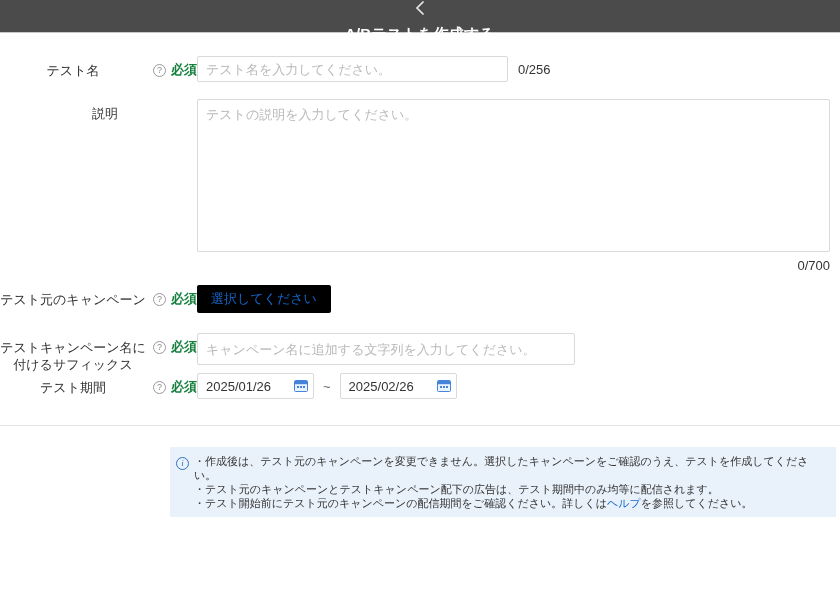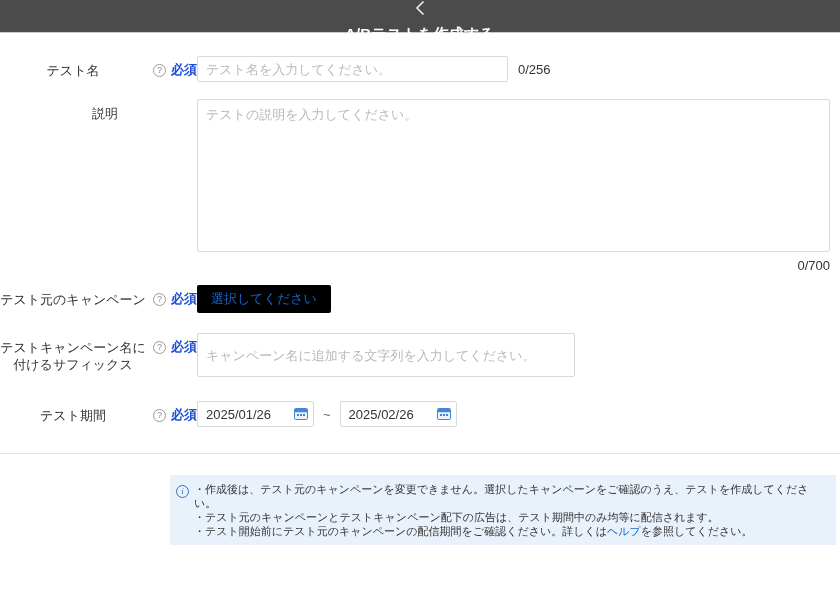--- a/index.html
+++ b/index.html
@@ -50,21 +50,21 @@
     border-radius: 50%;
     color: #8a8a8a;
     font-size: 9px;
     line-height: 1;
     display: inline-flex;
     align-items: center;
     justify-content: center;
     cursor: pointer;
     flex: none;
   }
-  .required { color: #1d4ed8; font-size: 13px; font-weight: bold; white-space: nowrap; }
+  .required { color: #15803d; font-size: 13px; font-weight: bold; white-space: nowrap; }
   .control-cell { flex: 1; }
   .inline-control { display: flex; align-items: flex-start; }
 
   input.text, textarea {
     border: 1px solid #d9d9d9;
     border-radius: 2px;
     font-size: 13px;
     color: #333;
     font-family: inherit;
     background: #fff;
@@ -82,31 +82,31 @@
   .select-btn {
     display: inline-block;
     background: #000000;
     color: #1667cf;
     font-size: 13px;
     padding: 5px 14px;
     border-radius: 2px;
     cursor: pointer;
   }
 
-  .suffix-input { width: 378px; height: 44px; padding: 0 8px; }
+  .suffix-input { width: 378px; height: 32px; padding: 0 8px; }
 
   .date-field { position: relative; display: inline-block; }
   .date-input { width: 117px; height: 26px; padding: 0 26px 0 8px; color: #b5b5b5; }
   .cal-icon { position: absolute; right: 6px; top: 6px; cursor: pointer; line-height: 0; }
   .tilde { margin: 0 9px; color: #666; font-size: 13px; padding-top: 6px; }
 
   .row-test-name { margin-bottom: 17px; }
   .row-description { margin-bottom: 12px; }
   .row-campaign { margin-bottom: 20px; }
-  .row-suffix { margin-bottom: 24px; }
+  .row-suffix { }
 
   .divider { height: 1px; background: #e4e4e4; margin-top: 26px; }
 
   
   .notice {
     margin: 21px 4px 0 170px;
     background: #e9f1fa;
     padding: 7px 14px 7px 6px;
     display: flex;
     gap: 5px;

